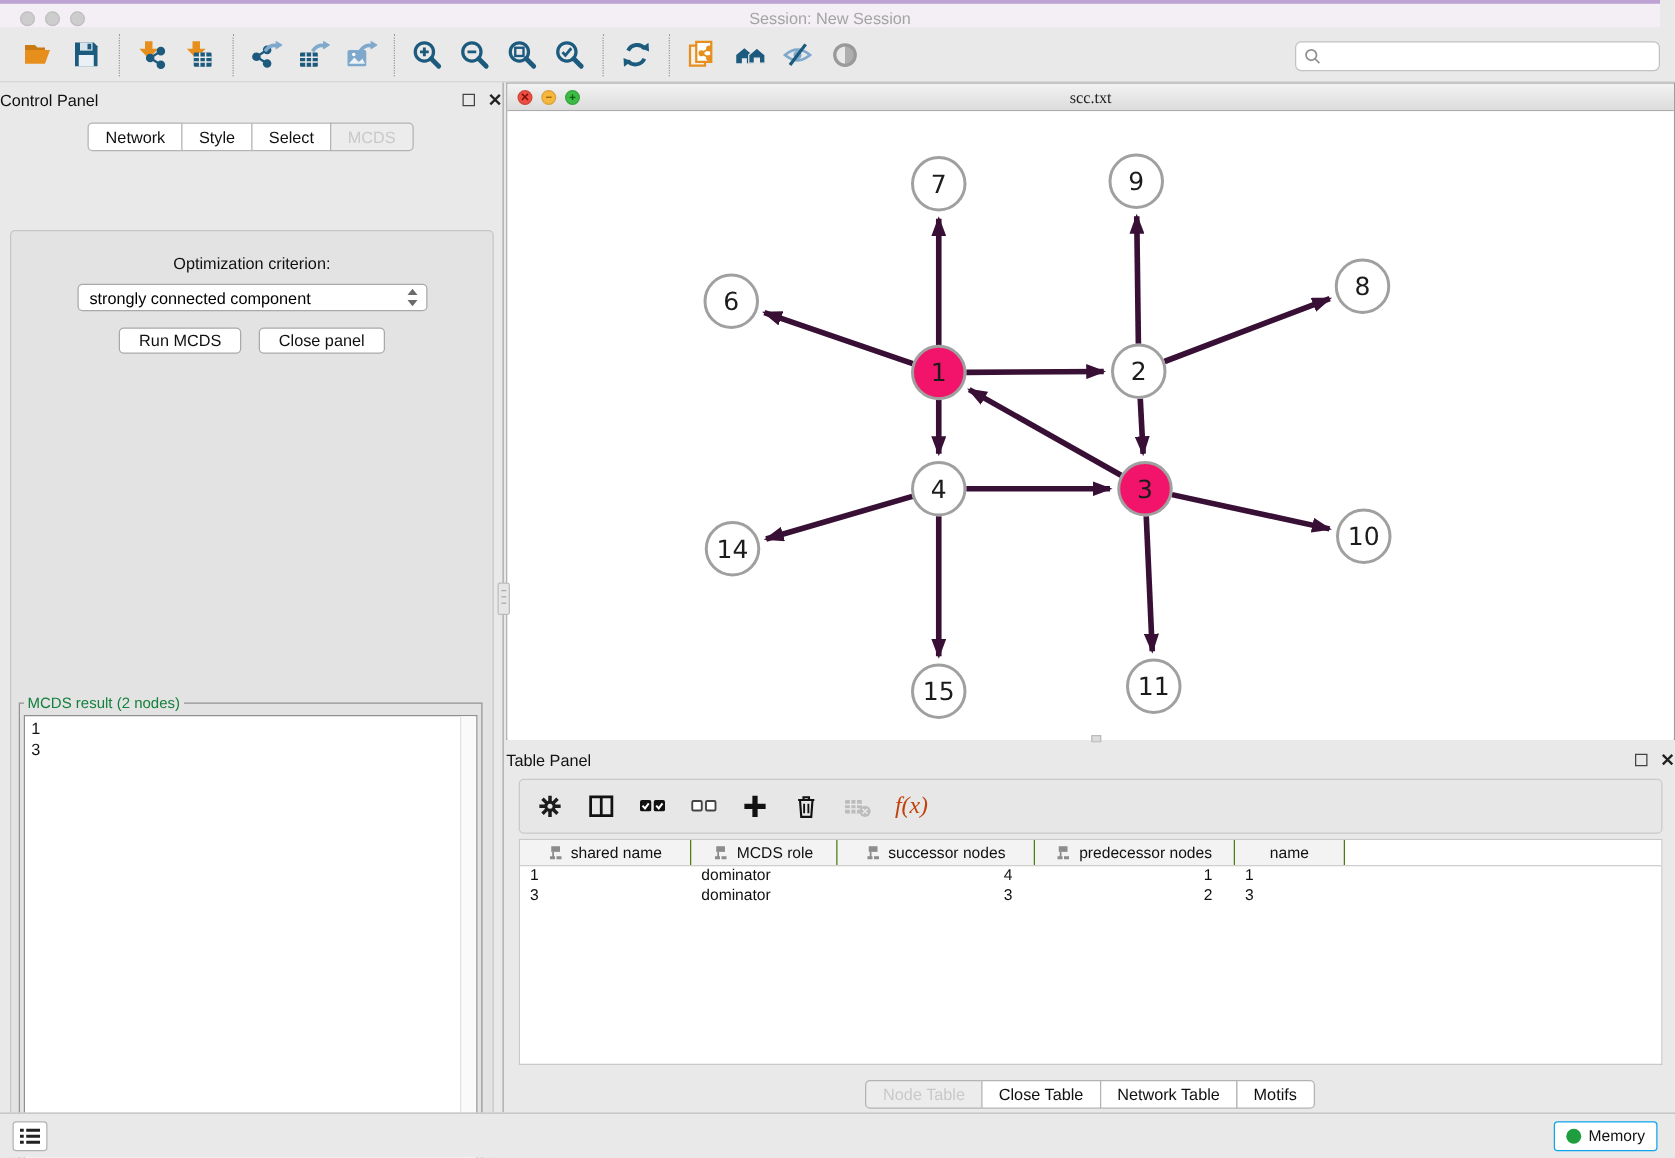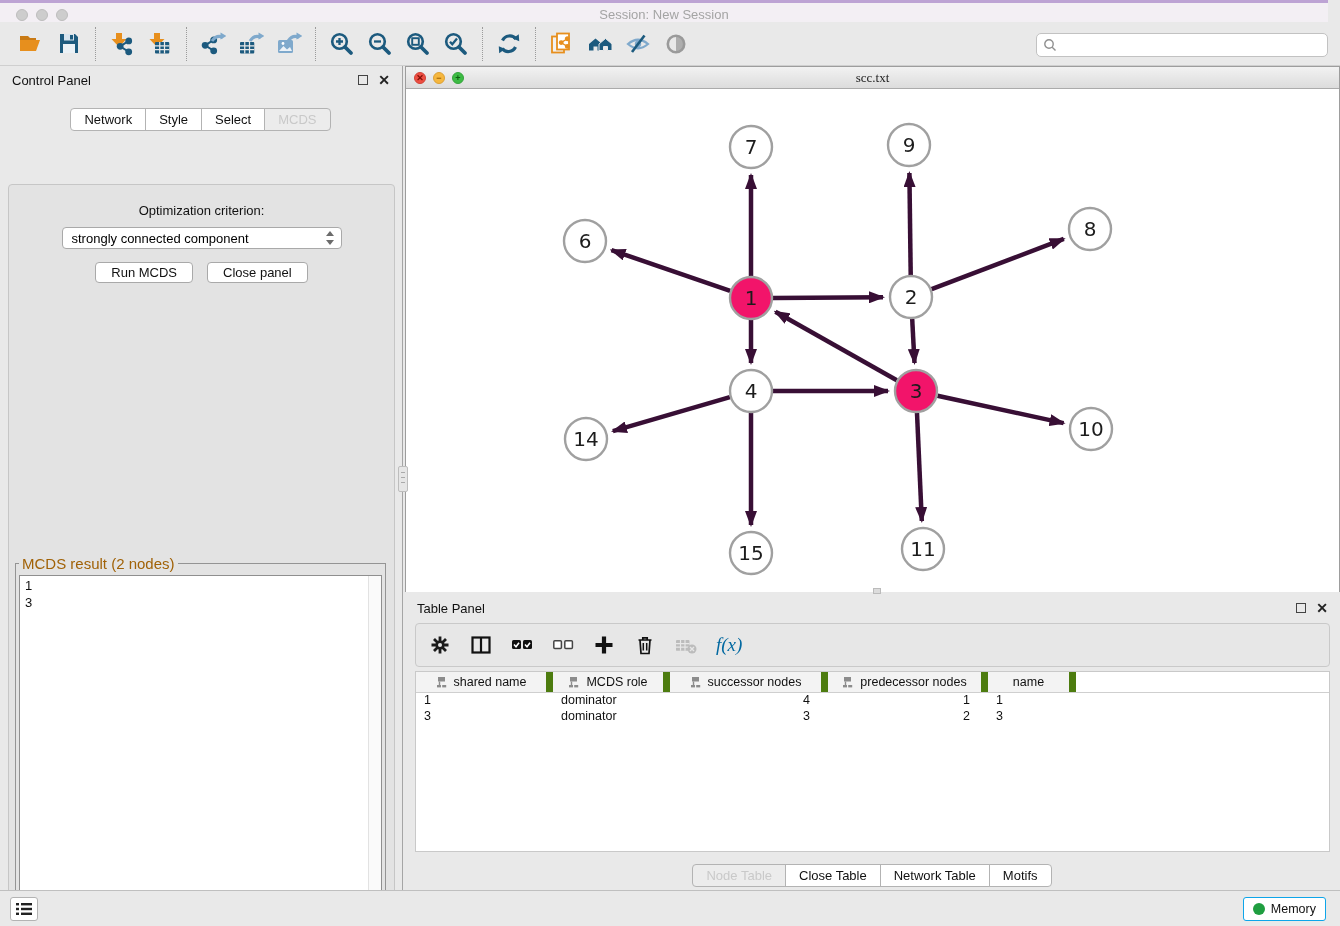--- a/index.html
+++ b/index.html
@@ -21,42 +21,42 @@
   .tb-btn { width:38px; height:36px; display:flex; align-items:center; justify-content:center; }
   .tb-sep { width:1px; height:34px; border-left:1px dotted #9b9b9b; margin:0 7px; }
   .search-wrap { position:absolute; right:12px; top:11px; width:292px; height:24px;
     background:#fff; border:1px solid #c2c2c2; border-radius:5px; display:flex; align-items:center; padding:0 6px; }
   .search-wrap svg { flex:0 0 auto; }
   .search-wrap input { border:none; outline:none; flex:1; font-size:13px; margin-left:4px; background:transparent; }
 
   
   .control-panel { position:absolute; left:0; top:66px; width:403px; height:824px;
     background:#e9e9e9; border-right:1px solid #a5a5a5; }
-  .panel-head { height:28px; display:flex; align-items:center; padding:0 12px; font-size:13px; color:#111;text-align:right; }
+  .panel-head { height:28px; display:flex; align-items:center; padding:0 0; font-size:13px; color:#111;text-align:right; }
   .panel-head .spacer { flex:1; }
   .float-ic { width:10px; height:10px; border:1.6px solid #444; margin-right:10px; }
   .close-ic { font-size:14px; font-weight:bold; color:#222; line-height:10px; }
-  .cp-tabs { display:flex; justify-content:center; margin-top:14px; position:relative; z-index:2; }
+  .cp-tabs { display:flex; justify-content:center; margin-top:4px; position:relative; z-index:2; }
   .tab { font-size:13px; padding:3px 13px; background:#fff; border:1px solid #b3b3b3;
     margin-left:-1px; color:#111; }
   .tab:first-child { border-radius:4px 0 0 4px; }
   .tab:last-child { border-radius:0 4px 4px 0; }
   .tab.selected { background:#ececec; color:#c9c9c9; }
   .cp-inner { position:absolute; left:8px; top:118px; width:387px; height:760px;
     background:#e3e3e3; border:1px solid #c6c6c6; border-radius:4px; }
   .opt-label { text-align:center; margin-top:18px; font-size:13px; color:#111; }
   .dropdown { margin:9px auto 0; width:280px; height:22px; background:#fff;
     border:1px solid #a9a9a9; border-radius:4px; display:flex; align-items:center; padding:0 6px 0 9px; font-size:13px; }
   .dropdown .dd-label { flex:1; }
   .btn-row { display:flex; justify-content:center; gap:14px; margin-top:13px; }
   .sw-btn { height:21px; padding:0 15px; background:#fff; border:1px solid #a9a9a9;
     border-radius:4px; font-size:13px; display:flex; align-items:center; color:#111; }
   .result-fs { position:absolute; left:6px; top:370px; width:371px; height:385px;
     border:1px solid #949494; padding:3px; }
-  .result-fs legend { font-size:15px; padding:0 3px; color:#a16207; }
+  .result-fs legend { font-size:12px; padding:0 3px; color:#15803d; }
   .result-box { position:relative; width:100%; height:100%; background:#fff; border:1px solid #8f8f8f; overflow:hidden; }
   .result-text { position:absolute; left:0; top:0; right:14px; bottom:0; font-size:13px;
     line-height:17px; padding:1px 5px; white-space:pre; color:#111; }
   .result-scroll { position:absolute; right:0; top:0; bottom:0; width:13px; background:#fafafa; border-left:1px solid #e2e2e2; }
 
   
   .v-grip { position:absolute; right:-6px; top:400px; width:10px; height:26px; background:#e6e6e6;
     border:1px solid #bdbdbd; border-radius:2px; z-index:5; }
   .v-grip:before { content:""; position:absolute; left:2px; right:2px; top:5px; height:1px; background:#aaa;
     box-shadow:0 5px 0 #aaa, 0 10px 0 #aaa; }
@@ -74,25 +74,25 @@
   .nl-max { background:#3dbb44; border:1px solid #35a43c; color:#0d5f10; }
   .net-title { flex:1; text-align:center; font-size:13px; color:#1d1d1d;font-family:Liberation Serif, serif; }
   .net-canvas { position:relative; width:933px; height:503px; background:#fff; }
   .h-grip { position:absolute; left:50%; bottom:-3px; width:8px; height:6px; background:#dcdcdc; border:1px solid #bbb; }
 
   
   .table-panel { position:absolute; left:405px; top:594px; width:935px; height:296px; background:#e9e9e9; }
   .tp-toolbar { position:absolute; left:10px; right:10px; top:29px; height:44px; background:#e7e7e7;
     border:1px solid #c9c9c9; border-radius:4px; display:flex; align-items:center; padding-left:13px; gap:19px; }
   .tp-ic { display:flex; align-items:center; justify-content:center; }
-  .fx { font-family:"Liberation Serif", serif; font-style:italic; font-size:19px; color:#0369a1; }
+  .fx { font-family:"Liberation Serif", serif; font-style:italic; font-size:19px; color:#c2410c; }
   .dtable { position:absolute; left:10px; right:10px; top:77px; height:181px; background:#fff; border:1px solid #c9c9c9; overflow:hidden; }
   .thead { display:flex; height:21px; background:#f3f3f3; border-bottom:1px solid #cfcfcf; }
   .th { display:flex; align-items:center; justify-content:center; gap:6px; font-size:12.5px; color:#111;
-    border-right:7px solid #4d7c0f; }
+    border-right:1px solid #4d7c0f; }
   .trow { display:flex; height:16px; font-size:12.5px; color:#111; }
   .td { overflow:hidden; white-space:nowrap; }
   .td.left { text-align:left; padding-left:8px; }
   .td.right { text-align:right; padding-right:18px; }
   .tp-tabs { position:absolute; top:270px; left:0; right:0; display:flex; justify-content:center; }
 
   
   .statusbar { position:absolute; left:0; top:890px; right:0; height:36px; background:#e9e9e9; border-top:1px solid #bfbfbf; }
   .list-btn { position:absolute; left:10px; top:6px; width:28px; height:24px; background:#fff;
     border:1px solid #b3b3b3; border-radius:3px; display:flex; align-items:center; justify-content:center; }

